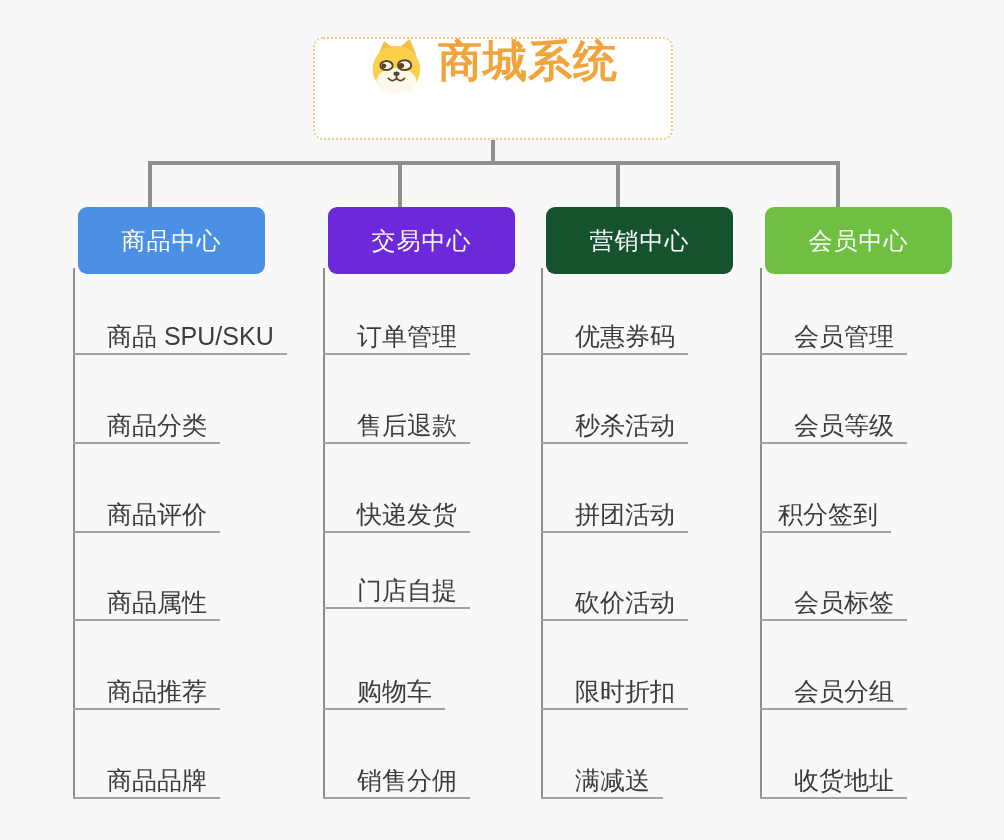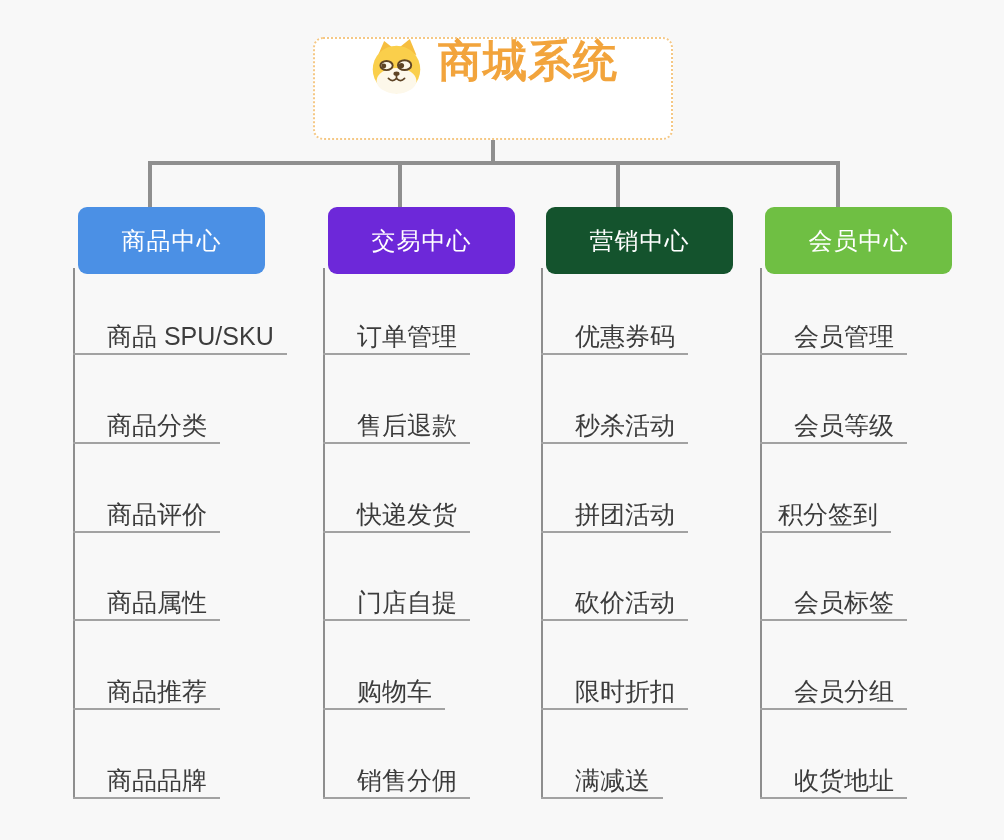--- a/index.html
+++ b/index.html
@@ -110,21 +110,21 @@
       </div>
   </div>
 
   <div class="branch" style="left:307px">
     <div class="bnode" style="background: #6d28d9;">交易中心</div>
     <div class="spine"></div>
     <div class="items">
         <div class="leaf" style="top: 112px;">订单管理</div>
         <div class="leaf" style="top: 201px;">售后退款</div>
         <div class="leaf" style="top: 290px;">快递发货</div>
-        <div class="leaf" style="top: 378px;">门店自提</div>
+        <div class="leaf" style="top: 366px;">门店自提</div>
         <div class="leaf" style="top: 467px;">购物车</div>
         <div class="leaf" style="top: 556px;">销售分佣</div>
       </div>
   </div>
 
   <div class="branch" style="left:525px">
     <div class="bnode" style="background: #14532d;">营销中心</div>
     <div class="spine"></div>
     <div class="items">
         <div class="leaf" style="top: 112px;">优惠券码</div>

